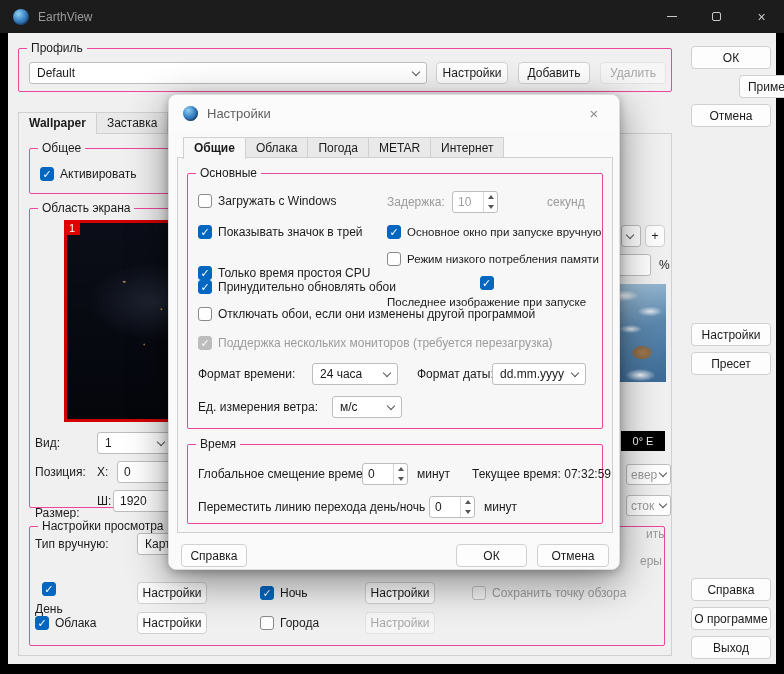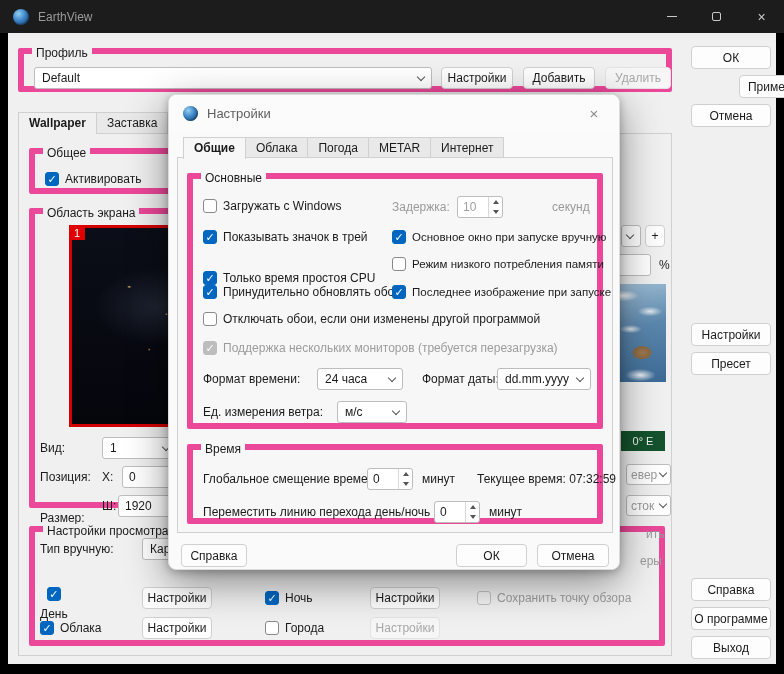--- a/index.html
+++ b/index.html
@@ -14,21 +14,21 @@
   .win-ctl{width:45px;height:33px;display:flex;align-items:center;justify-content:center;color:#c9c9c9;}
   .glyph-min{width:10px;height:1px;background:#c9c9c9;}
   .glyph-max{width:9px;height:9px;border:1px solid #c9c9c9;border-radius:2px;}
   .glyph-close{font-size:14px;line-height:1;}
   .globe{display:inline-block;width:16px;height:16px;border-radius:50%;
          background:radial-gradient(circle at 35% 30%, #8fd0f0 0%, #3e85c8 45%, #15457c 100%);
          box-shadow:inset -1px -1px 2px rgba(0,0,0,.4);flex:none;}
   .globe.small{width:15px;height:15px;}
   .win-body{position:absolute;left:8px;top:33px;width:768px;height:631px;background:#f0f0f0;}
   
-  .group{position:absolute;border:6px solid #ec4899;border-radius:2px;}
+  .group{position:absolute;border:1px solid #ec4899;border-radius:2px;}
   .glabel{position:absolute;top:-8px;left:8px;padding:0 4px;background:#f0f0f0;font-size:12px;line-height:14px;white-space:nowrap;}
   .dlg .glabel{background:#f7f7f7;}
   .btn{position:absolute;display:flex;align-items:center;justify-content:center;background:#fdfdfd;
        border:1px solid #d0d0d0;border-radius:4px;font-size:12px;color:#1b1b1b;white-space:nowrap;}
   .btn.disabled{color:#a8a8a8;background:#f6f6f6;border-color:#e3e3e3;}
   .combo{position:absolute;display:flex;align-items:center;justify-content:space-between;background:#fff;
          border:1px solid #bdbdbd;border-radius:3px;padding:0 7px;font-size:12px;white-space:nowrap;overflow:hidden;}
   .combo.gray{color:#9a9a9a;}
   .chev{width:6px;height:6px;border-right:1.5px solid #555;border-bottom:1.5px solid #555;
         transform:rotate(45deg);margin-top:-3px;margin-left:6px;flex:none;}
@@ -74,21 +74,21 @@
   .badge{position:absolute;left:-3px;top:-3px;min-width:16px;height:15px;background:#e00000;color:#fff;
          font-size:11px;display:flex;align-items:center;justify-content:center;padding:0 2px;}
   .map-thumb{position:absolute;
     background:
       radial-gradient(16px 11px at 58% 70%, #a07a50 0%, #8a6a46 55%, transparent 63%),
       radial-gradient(22px 8px at 25% 12%, rgba(255,255,255,.95), transparent 70%),
       radial-gradient(18px 7px at 72% 28%, rgba(255,255,255,.8), transparent 70%),
       radial-gradient(16px 6px at 38% 46%, rgba(255,255,255,.85), transparent 70%),
       radial-gradient(22px 9px at 55% 93%, rgba(255,255,255,.92), transparent 70%),
       linear-gradient(165deg, #a6c4da 0%, #5c88ae 45%, #3c6a96 100%);}
-  .coordbox{position:absolute;background:#14532d;color:#f2f2f2;font-size:11px;
+  .coordbox{position:absolute;background:#000000;color:#f2f2f2;font-size:11px;
             display:flex;align-items:center;justify-content:center;}
   
   .dlg{position:absolute;left:168px;top:94px;width:452px;height:476px;background:#fafafa;border:1px solid #dcdcdc;
        border-radius:8px;box-shadow:0 12px 40px rgba(0,0,0,.45), 0 2px 8px rgba(0,0,0,.25);}
   .dlg-titlebar{position:absolute;left:0;top:0;width:100%;height:36px;display:flex;align-items:center;
                 border-radius:8px 8px 0 0;background:#fbfbfb;}
   .dlg-titlebar .dlg-title{margin-left:9px;color:#5f5f5f;font-size:13px;}
   .dlg-close{position:absolute;right:12px;top:7px;width:26px;height:22px;display:flex;align-items:center;
              justify-content:center;color:#8a8a8a;font-size:15px;}
   .dlg .panel{background:#f7f7f7;}
@@ -280,21 +280,21 @@
       </div>
       <div class="cb" style="left:199px;top:74px;font-size:11.5px;">
         <span class="box"></span>
         <span>Режим низкого потребления памяти</span>
       </div>
 
       <div class="cb checked" style="left:10px;top:102px;">
         <span class="box"></span>
         <span>Принудительно обновлять обои</span>
       </div>
-      <div class="cb checked" style="left:199px;top:102px;font-size:11.5px;">
+      <div class="cb checked" style="left:199px;top:102px;font-size:11.5px;flex-direction:column;">
         <span class="box"></span>
         <span>Последнее изображение при запуске</span>
       </div>
 
       <div class="cb" style="left:10px;top:129px;">
         <span class="box"></span>
         <span>Отключать обои, если они изменены другой программой</span>
       </div>
 
       <div class="cb disabled checked" style="left:10px;top:158px;">

